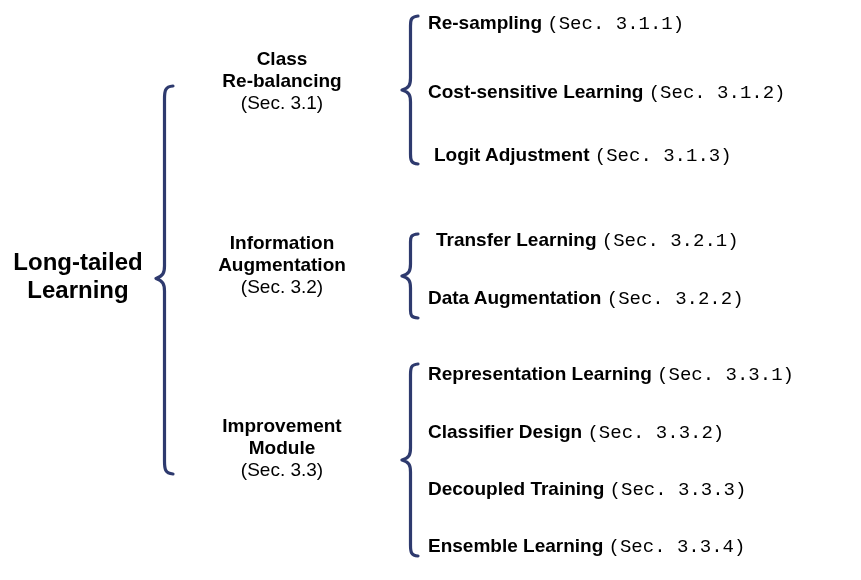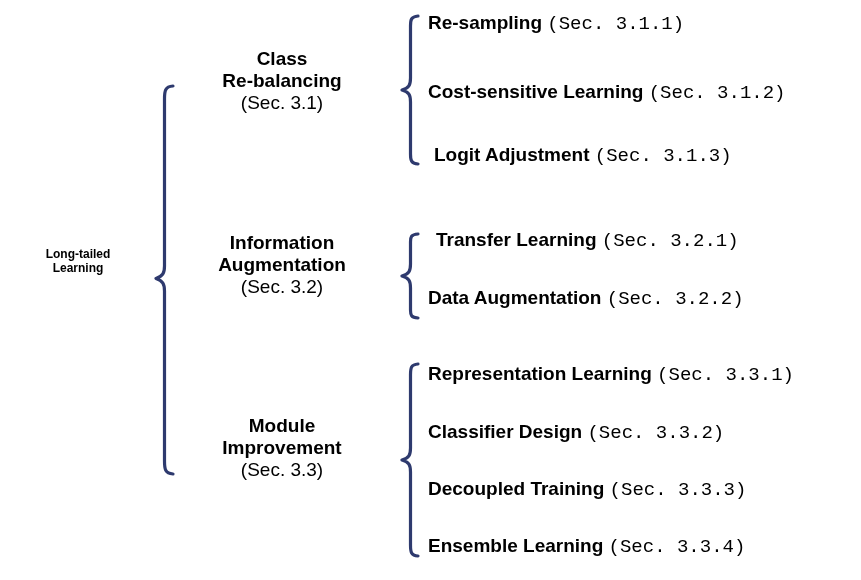--- a/index.html
+++ b/index.html
@@ -30,21 +30,21 @@
   .node .sec {
     font-weight: normal;
   }
 
   
   #root-node {
     left: 4px;
     top: 248px;
     width: 148px;
     text-align: center;
-    font-size: 12px;
+    font-size: 24px;
     font-weight: bold;
   }
   #root-node .ln { display: block; }
 
   
   .cat {
     width: 176px;
     text-align: center;
     font-size: 19px;
   }
@@ -135,22 +135,22 @@
     <span class="ttl">Transfer Learning </span>
     <span class="sec">(Sec. 3.2.1)</span>
   </div>
 
   <div class="node leaf" style="top:287px;">
     <span class="ttl">Data Augmentation </span>
     <span class="sec">(Sec. 3.2.2)</span>
   </div>
 
   <div class="node cat" id="cat-2">
+    <span class="ln">Improvement</span>
     <span class="ln">Module</span>
-    <span class="ln">Improvement</span>
     <span class="sec">(Sec. 3.3)</span>
   </div>
 
   <div class="brace" id="brace-sub-2" style="left:398px; top:360px; width:26px; height:200px;">
     <svg width="26" height="200" viewBox="0 0 26 200" fill="none" xmlns="http://www.w3.org/2000/svg">
       <path d="M20 4 C13 4.5, 12.5 8, 12.5 15 L12.5 88 C12.5 95, 11 98, 4 100 C11 102, 12.5 105, 12.5 112 L12.5 185 C12.5 192, 13 195.5, 20 196" stroke="#2e3a6e" stroke-width="3.2" stroke-linecap="round" stroke-linejoin="round" fill="none"></path>
     </svg>
   </div>
 
   <div class="node leaf" style="top:363px;">

